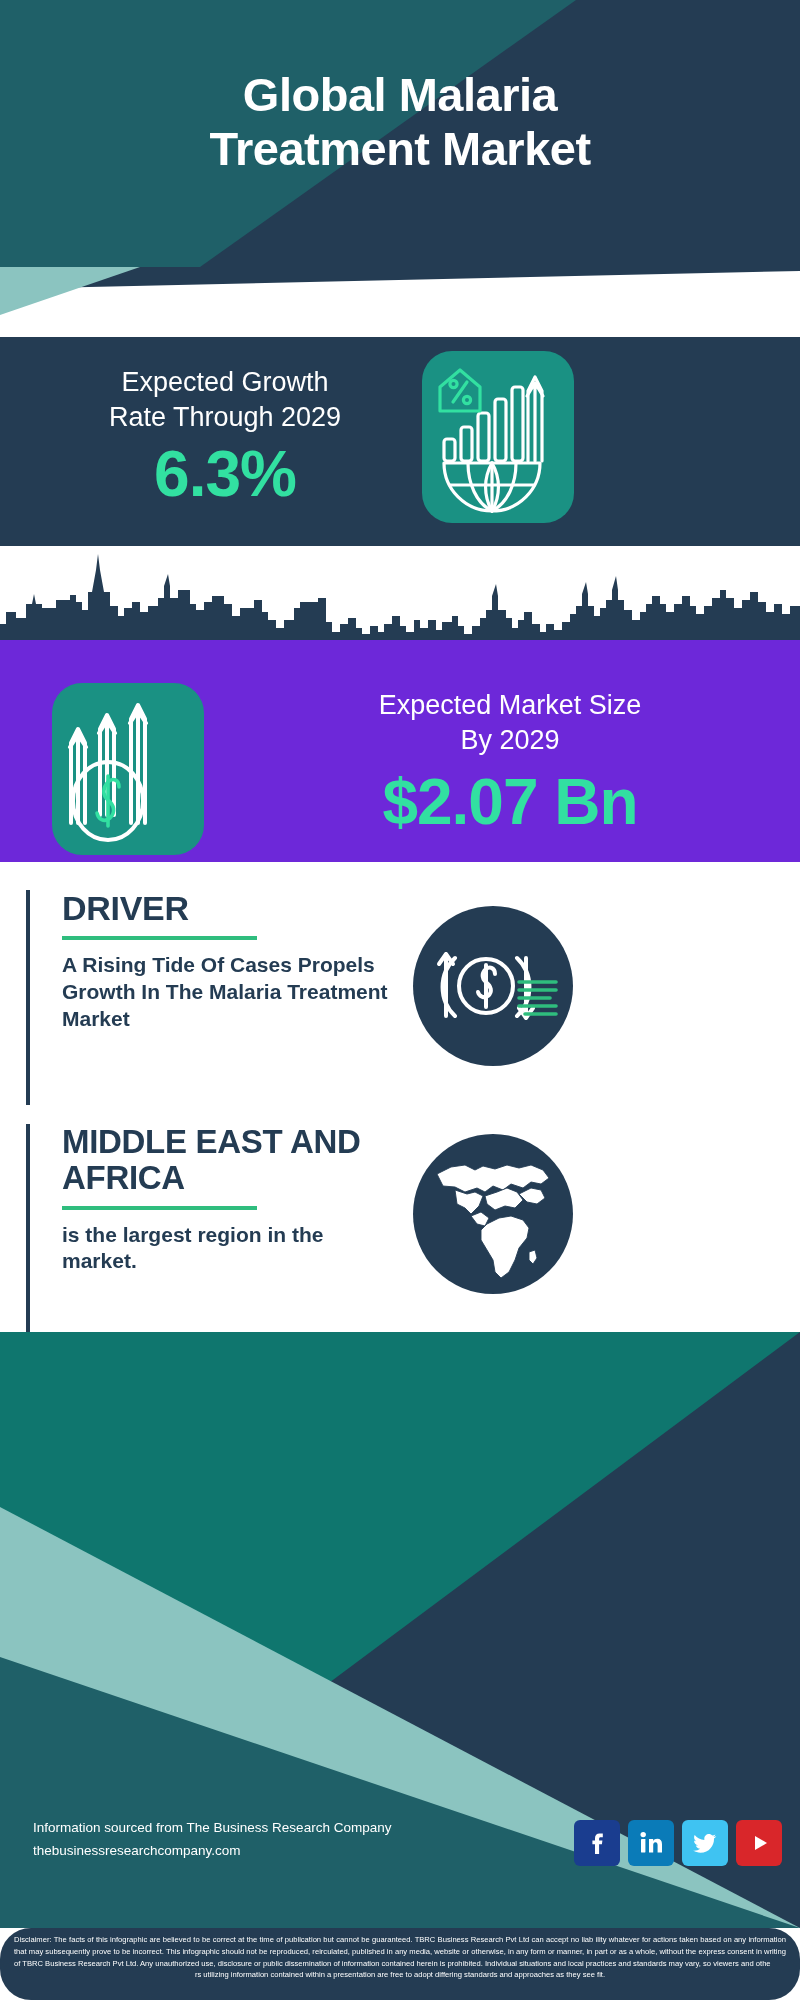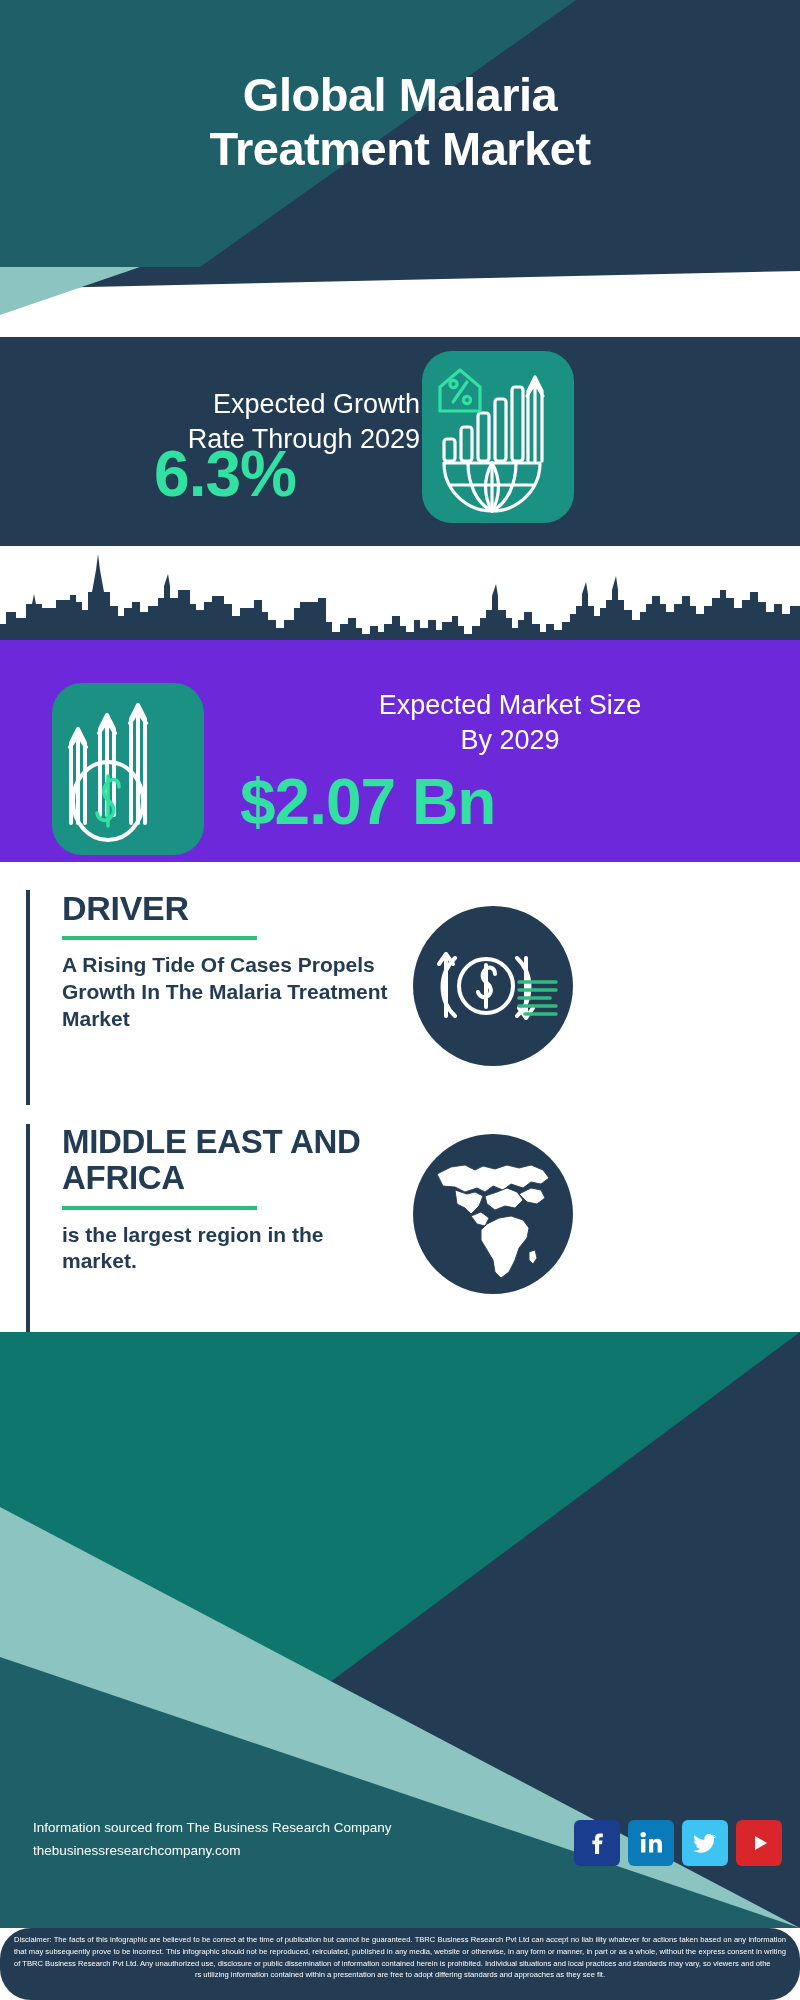--- a/index.html
+++ b/index.html
@@ -64,25 +64,24 @@
 
   
   .sec-growth {
     position: absolute; left: 0; top: 337px;
     width: 800px; height: 209px;
     background: #243c53;
   }
   .growth-text {
     position: absolute; left: 30px; top: 28px;
     width: 390px;
-    text-align: right;
+    text-align: center;
     color: #ffffff;
     font-size: 27px;
     line-height: 1.28;
-    margin-top: 22px;
   }
   .growth-value {
     position: absolute; left: 30px; top: 100px;
     width: 390px;
     text-align: center;
     color: #32e0a1;
     font-size: 64px;
     font-weight: bold;
     letter-spacing: -1px;
   }
@@ -112,21 +111,21 @@
     position: absolute; left: 240px; top: 48px;
     width: 540px;
     text-align: center;
     color: #ffffff;
     font-size: 27px;
     line-height: 1.28;
   }
   .size-value {
     position: absolute; left: 240px; top: 125px;
     width: 540px;
-    text-align: left;
+    text-align: center;
     color: #32e0a1;
     font-size: 64px;
     font-weight: bold;
     letter-spacing: -1px;
   }
   .size-icon-box {
     position: absolute; left: 52px; top: 683px;
     width: 152px; height: 172px;
     background: #1a9183;
     border-radius: 30px;

